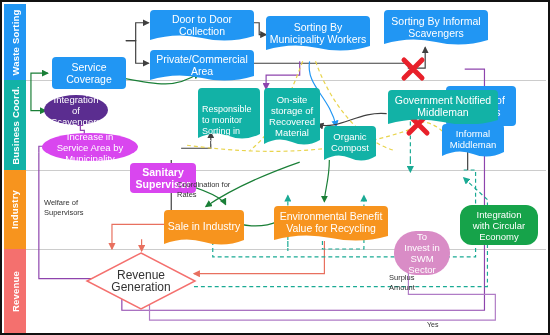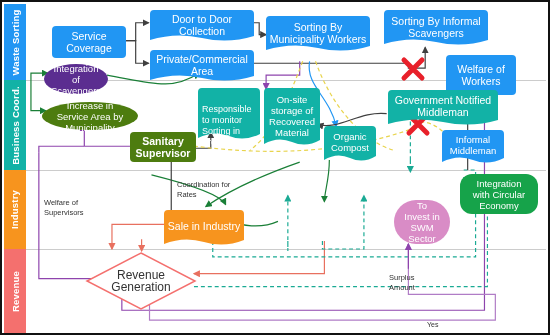--- a/index.html
+++ b/index.html
@@ -15,24 +15,24 @@
   .lane-strip span{
     transform:rotate(-90deg);white-space:nowrap;color:#fff;
     font-size:9.5px;font-weight:bold;letter-spacing:.2px;
   }
   .lane-body{position:absolute;left:22px;top:0;right:0;height:100%;
     background:#fff;border-top:1px solid #ccc;box-sizing:border-box;}
 
   
   .node{position:absolute;box-sizing:border-box;display:flex;
     align-items:center;justify-content:center;text-align:center;
-    color:#ffffff;font-size:10.5px;line-height:12.5px;padding:2px 9px;}
+    color:#ffffff;font-size:10.5px;line-height:12.5px;padding:2px 9px;margin-top:31px;}
   .rr{border-radius:4px;}
   .blue   {background:#2196f3;}
-  .teal   {background:#4d7c0f;}
+  .teal   {background:#d946ef;}
   .purple {background:#5b2d90;}
   .pink   {background:#d98cc6;}
   .green  {background:#16a34a;}
   .ellipse{border-radius:50%;}
   .pill   {border-radius:30px;}
 
   .dnode{position:absolute;}
   .dnode svg{display:block;overflow:visible;}
   .dlabel{position:absolute;inset:0;display:flex;align-items:center;
     justify-content:center;text-align:center;color:#fff;
@@ -258,21 +258,21 @@
 
   <div class="dnode" style="left:386px;top:88px;width:110px;height:32px;">
     <svg width="110" height="38" viewBox="0 0 110 38">
         <path d="M4,0 H106 a4,4 0 0 1 4,4 V30 q-27,8 -55,2 q-28,-6 -55,2 V4 a4,4 0 0 1 4,-4 z" fill="#12b2a6"></path>
       </svg>
     <div class="dlabel" style="height:32px;">
       <span>Government Notified Middleman</span>
       </div>
   </div>
 
-  <div class="dnode" style="left:440px;top:128px;width:62px;height:30px;text-decoration:underline;">
+  <div class="dnode" style="left:440px;top:122px;width:62px;height:30px;text-decoration:underline;">
     <svg width="62" height="36" viewBox="0 0 62 36">
         <path d="M4,0 H58 a4,4 0 0 1 4,4 V28 q-16,8 -31,2 q-15,-6 -31,2 V4 a4,4 0 0 1 4,-4 z" fill="#2196f3"></path>
       </svg>
     <div class="dlabel" style="height:30px;font-size:9.5px;line-height:11px;">
       <span>Informal Middleman</span>
       </div>
   </div>
 
   <div class="node teal rr" style="left:128px;top:130px;width:66px;height:30px;font-weight:bold;">
     <span>Sanitary Supervisor</span>
@@ -280,20 +280,28 @@
 
   <div class="dnode" style="left:162px;top:208px;width:80px;height:32px;">
     <svg width="80" height="38" viewBox="0 0 80 38">
         <path d="M4,0 H76 a4,4 0 0 1 4,4 V30 q-20,8 -40,2 q-20,-6 -40,2 V4 a4,4 0 0 1 4,-4 z" fill="#f7941e"></path>
       </svg>
     <div class="dlabel" style="height:32px;">
       <span>Sale in Industry</span>
       </div>
   </div>
 
+  <div class="dnode" style="left:272px;top:204px;width:114px;height:32px;">
+    <svg width="114" height="38" viewBox="0 0 114 38">
+        <path d="M4,0 H110 a4,4 0 0 1 4,4 V30 q-28,8 -57,2 q-29,-6 -57,2 V4 a4,4 0 0 1 4,-4 z" fill="#f7941e"></path>
+      </svg>
+    <div class="dlabel" style="height:32px;">
+      <span>Environmental Benefit Value for Recycling</span>
+      </div>
+  </div>
 
   <div class="node pink pill" style="left:392px;top:198px;width:56px;height:44px;font-size:9.5px;line-height:11px;">
     <span>To Invest in SWM Sector</span>
   </div>
 
   <div class="node green rr" style="left:458px;top:172px;width:78px;height:40px;border-radius:12px;font-size:9.5px;line-height:11px;">
     <span>Integration with Circular Economy</span>
   </div>
 
   <div class="dnode" style="left:84px;top:250px;width:110px;height:58px;">

